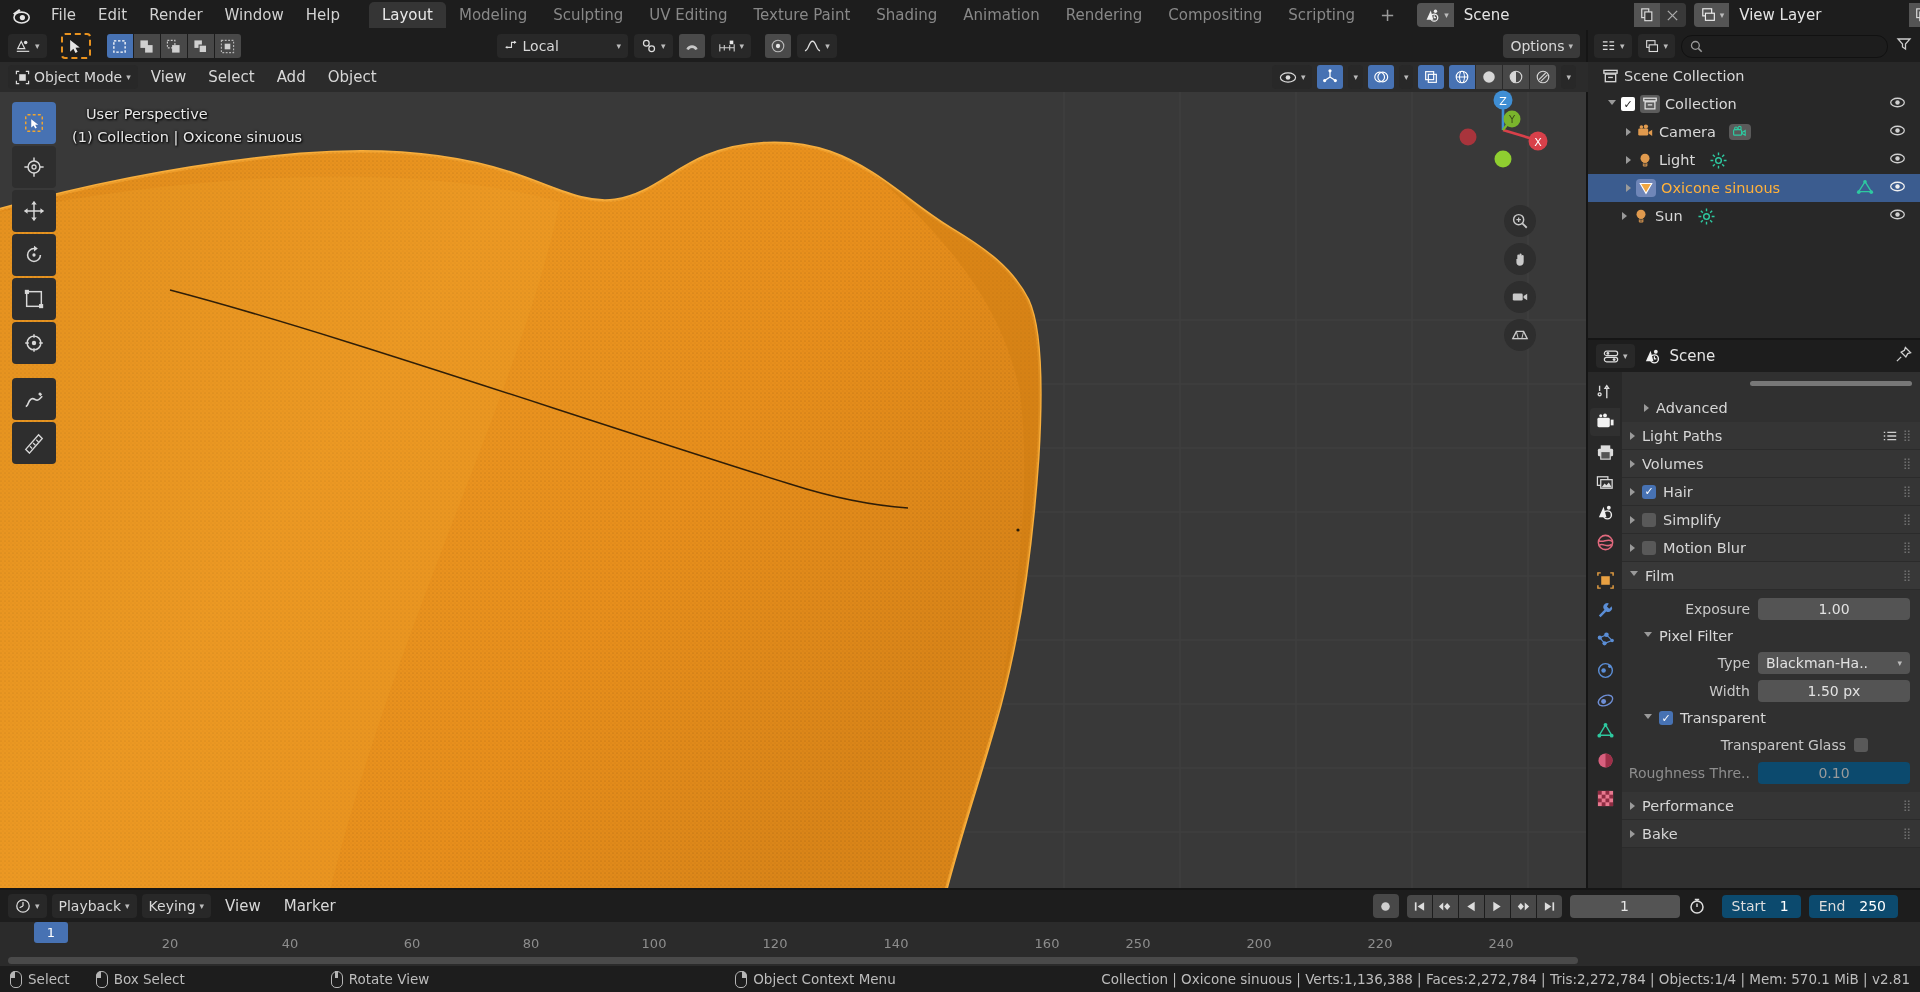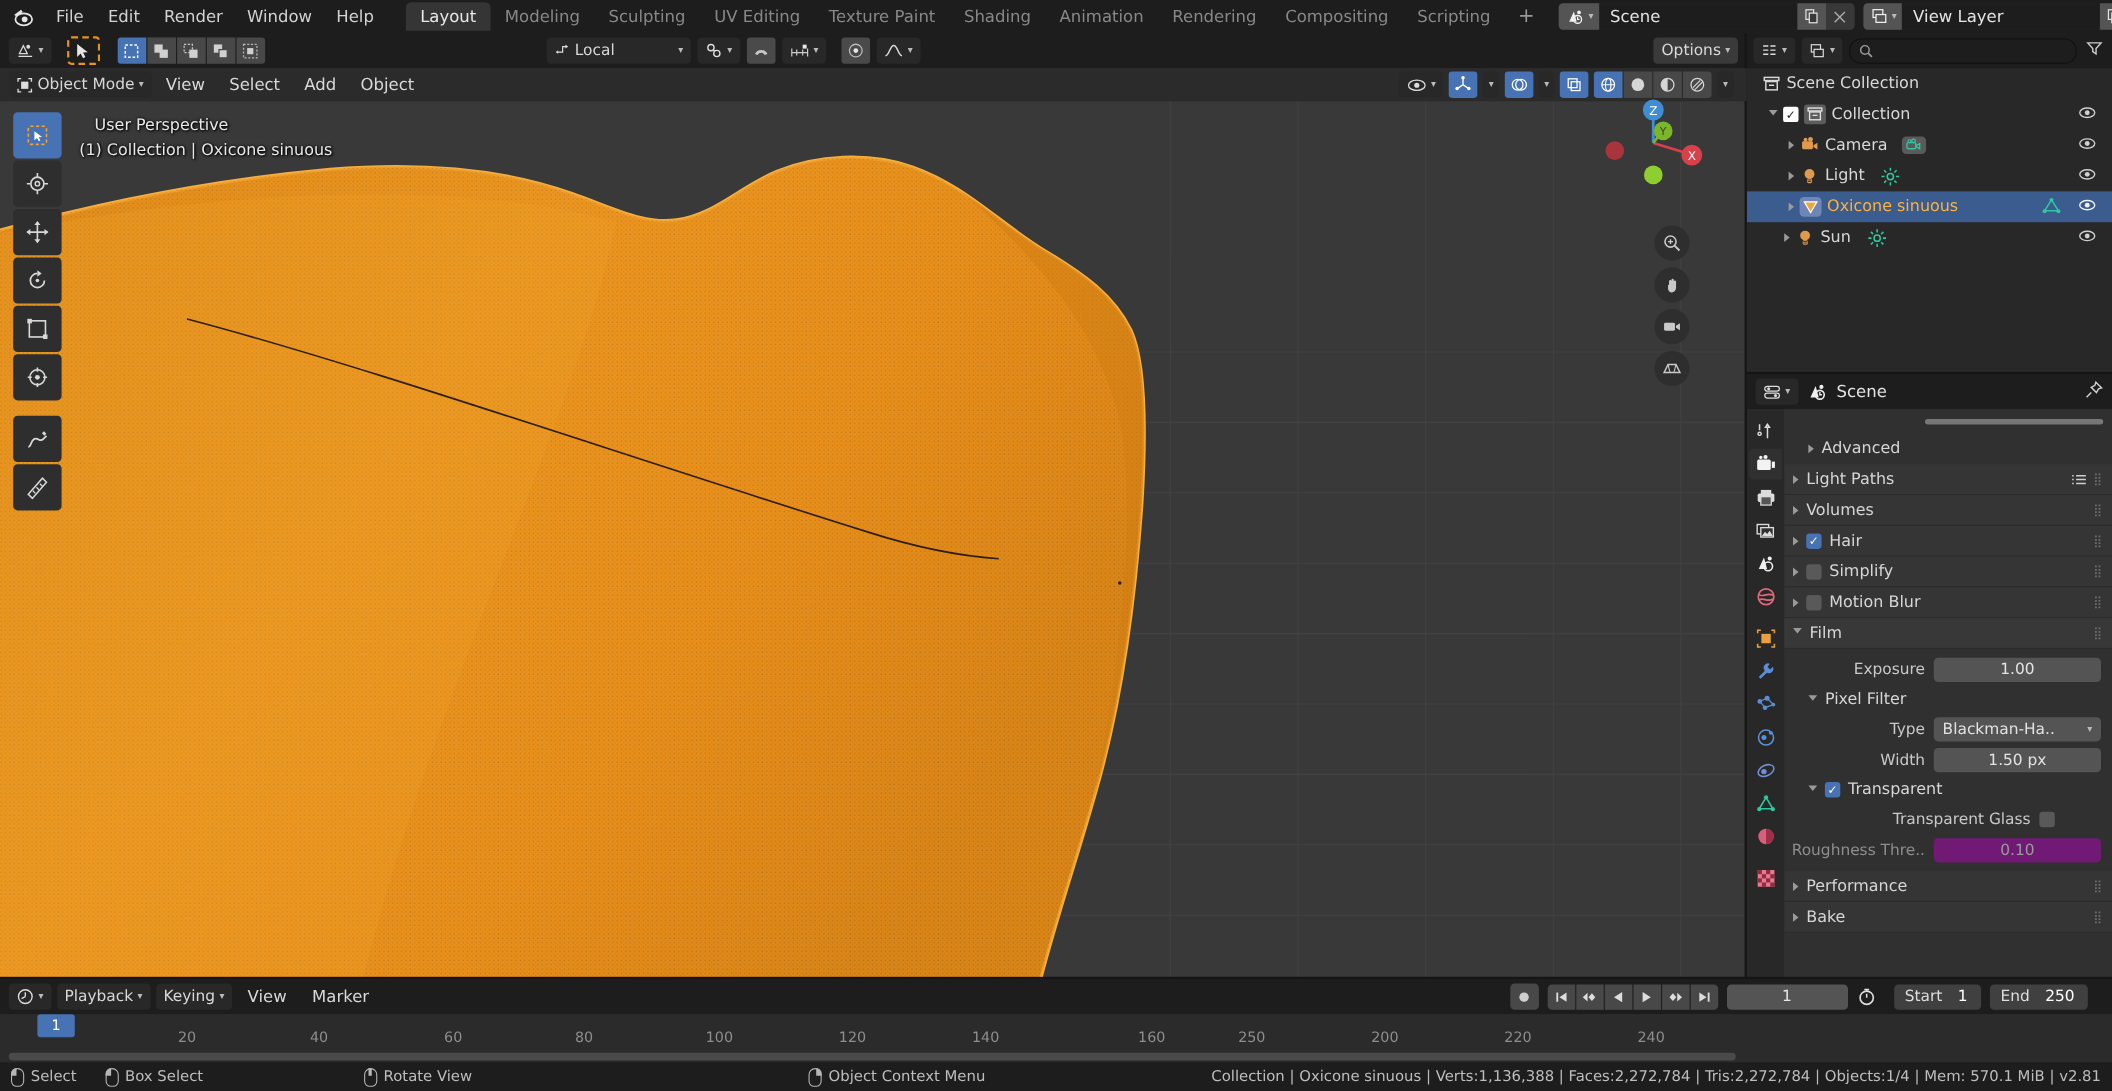--- a/index.html
+++ b/index.html
@@ -154,21 +154,21 @@
   .dots { margin-left:auto; color:#6e6e6e; font-size:11px; letter-spacing:1px; line-height:7px; }
 
   
   #timeline { position:absolute; left:0; top:890px; width:1920px; height:76px; background:#282828; }
   #tl-header { height:32px; background:#1d1d1d; display:flex; align-items:center; padding:0 8px; gap:5px; }
   #tl-body { position:absolute; top:32px; left:0; width:1920px; height:44px; background:#2b2b2b; }
   .tl-tick { position:absolute; top:14px; color:#8e8e8e; font-size:13px; transform:translateX(-50%); }
   #tl-playhead { position:absolute; top:0; width:34px; height:21px; background:#4772b3; border-radius:3px;
     display:flex; align-items:center; justify-content:center; color:#fff; font-size:13px; }
   .frame-field { width:110px; height:23px; background:#545454; border-radius:4px; display:flex; align-items:center; justify-content:center; font-size:14px; color:#e6e6e6; }
-  .se-group { display:flex; align-items:center; height:23px; background:#404040; border-radius:4px; margin-left:8px;text-align:right; }
+  .se-group { display:flex; align-items:center; height:23px; background:#0c4a6e; border-radius:4px; margin-left:8px;text-align:right; }
   .se-lbl { padding:0 10px; font-size:14px; color:#ddd; }
   .se-val { padding:0 12px 0 4px; font-size:14px; color:#fff; }
   .transport { display:flex; gap:1px; }
   .tbtn { width:25px;height:23px;background:#484848;display:flex;align-items:center;justify-content:center; }
   .tbtn:first-child{border-radius:4px 0 0 4px;} .tbtn:last-child{border-radius:0 4px 4px 0;}
 
   
   #statusbar {
     position:absolute; left:0; top:966px; width:1920px; height:26px; background:#1d1d1d;
     display:flex; align-items:center; padding:0 10px; color:#bdbdbd; font-size:13.5px;
@@ -972,21 +972,21 @@
           <span class="tri down"></span>
           <span class="cbox on">✓</span>
           <span>Transparent</span>
         </div>
         <div class="prow">
           <span class="plabel" style="width:224px">Transparent Glass</span>
           <span class="cbox"></span>
         </div>
         <div class="prow">
           <span class="plabel" style="color:#8d8d8d">Roughness Thre..</span>
-          <span class="pfield dim" style="background:#701a75">0.10</span>
+          <span class="pfield dim" style="background:#0c4a6e">0.10</span>
         </div>
       </div>
 
       <div class="panel-head">
         <span class="tri"></span>
         <span>Performance</span>
         <span class="dots">⣿</span>
       </div>
 
       <div class="panel-head">

